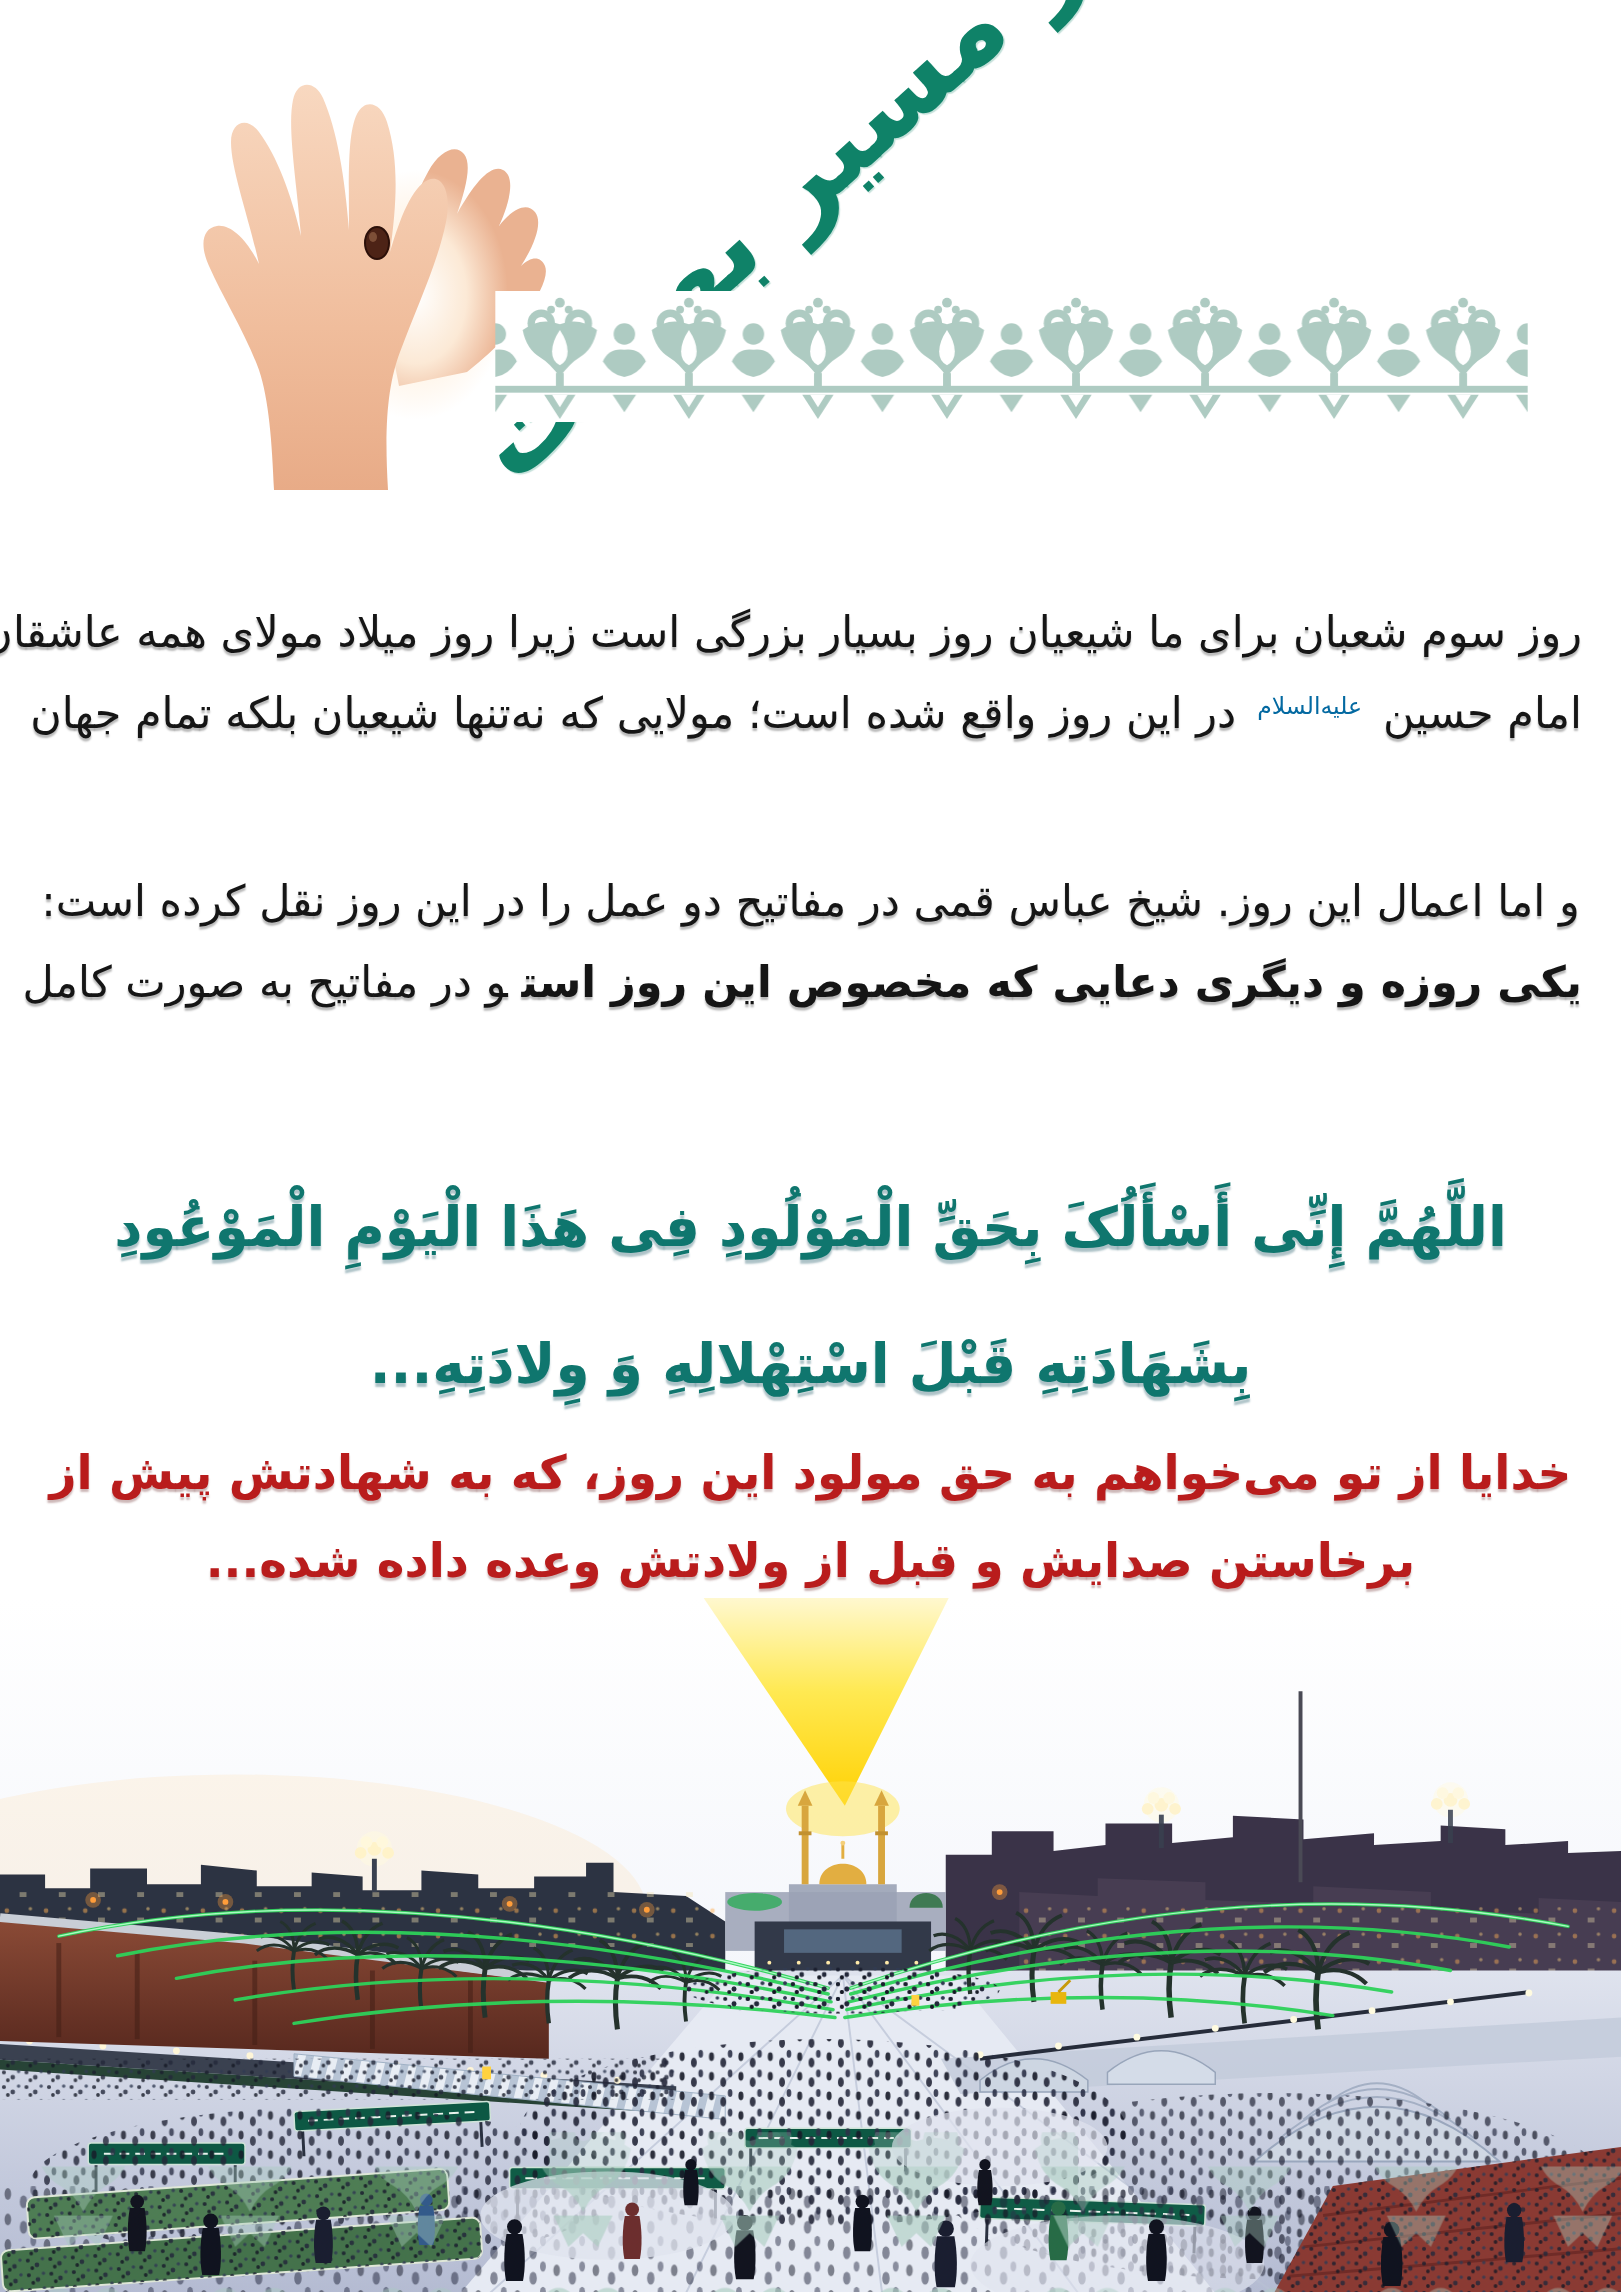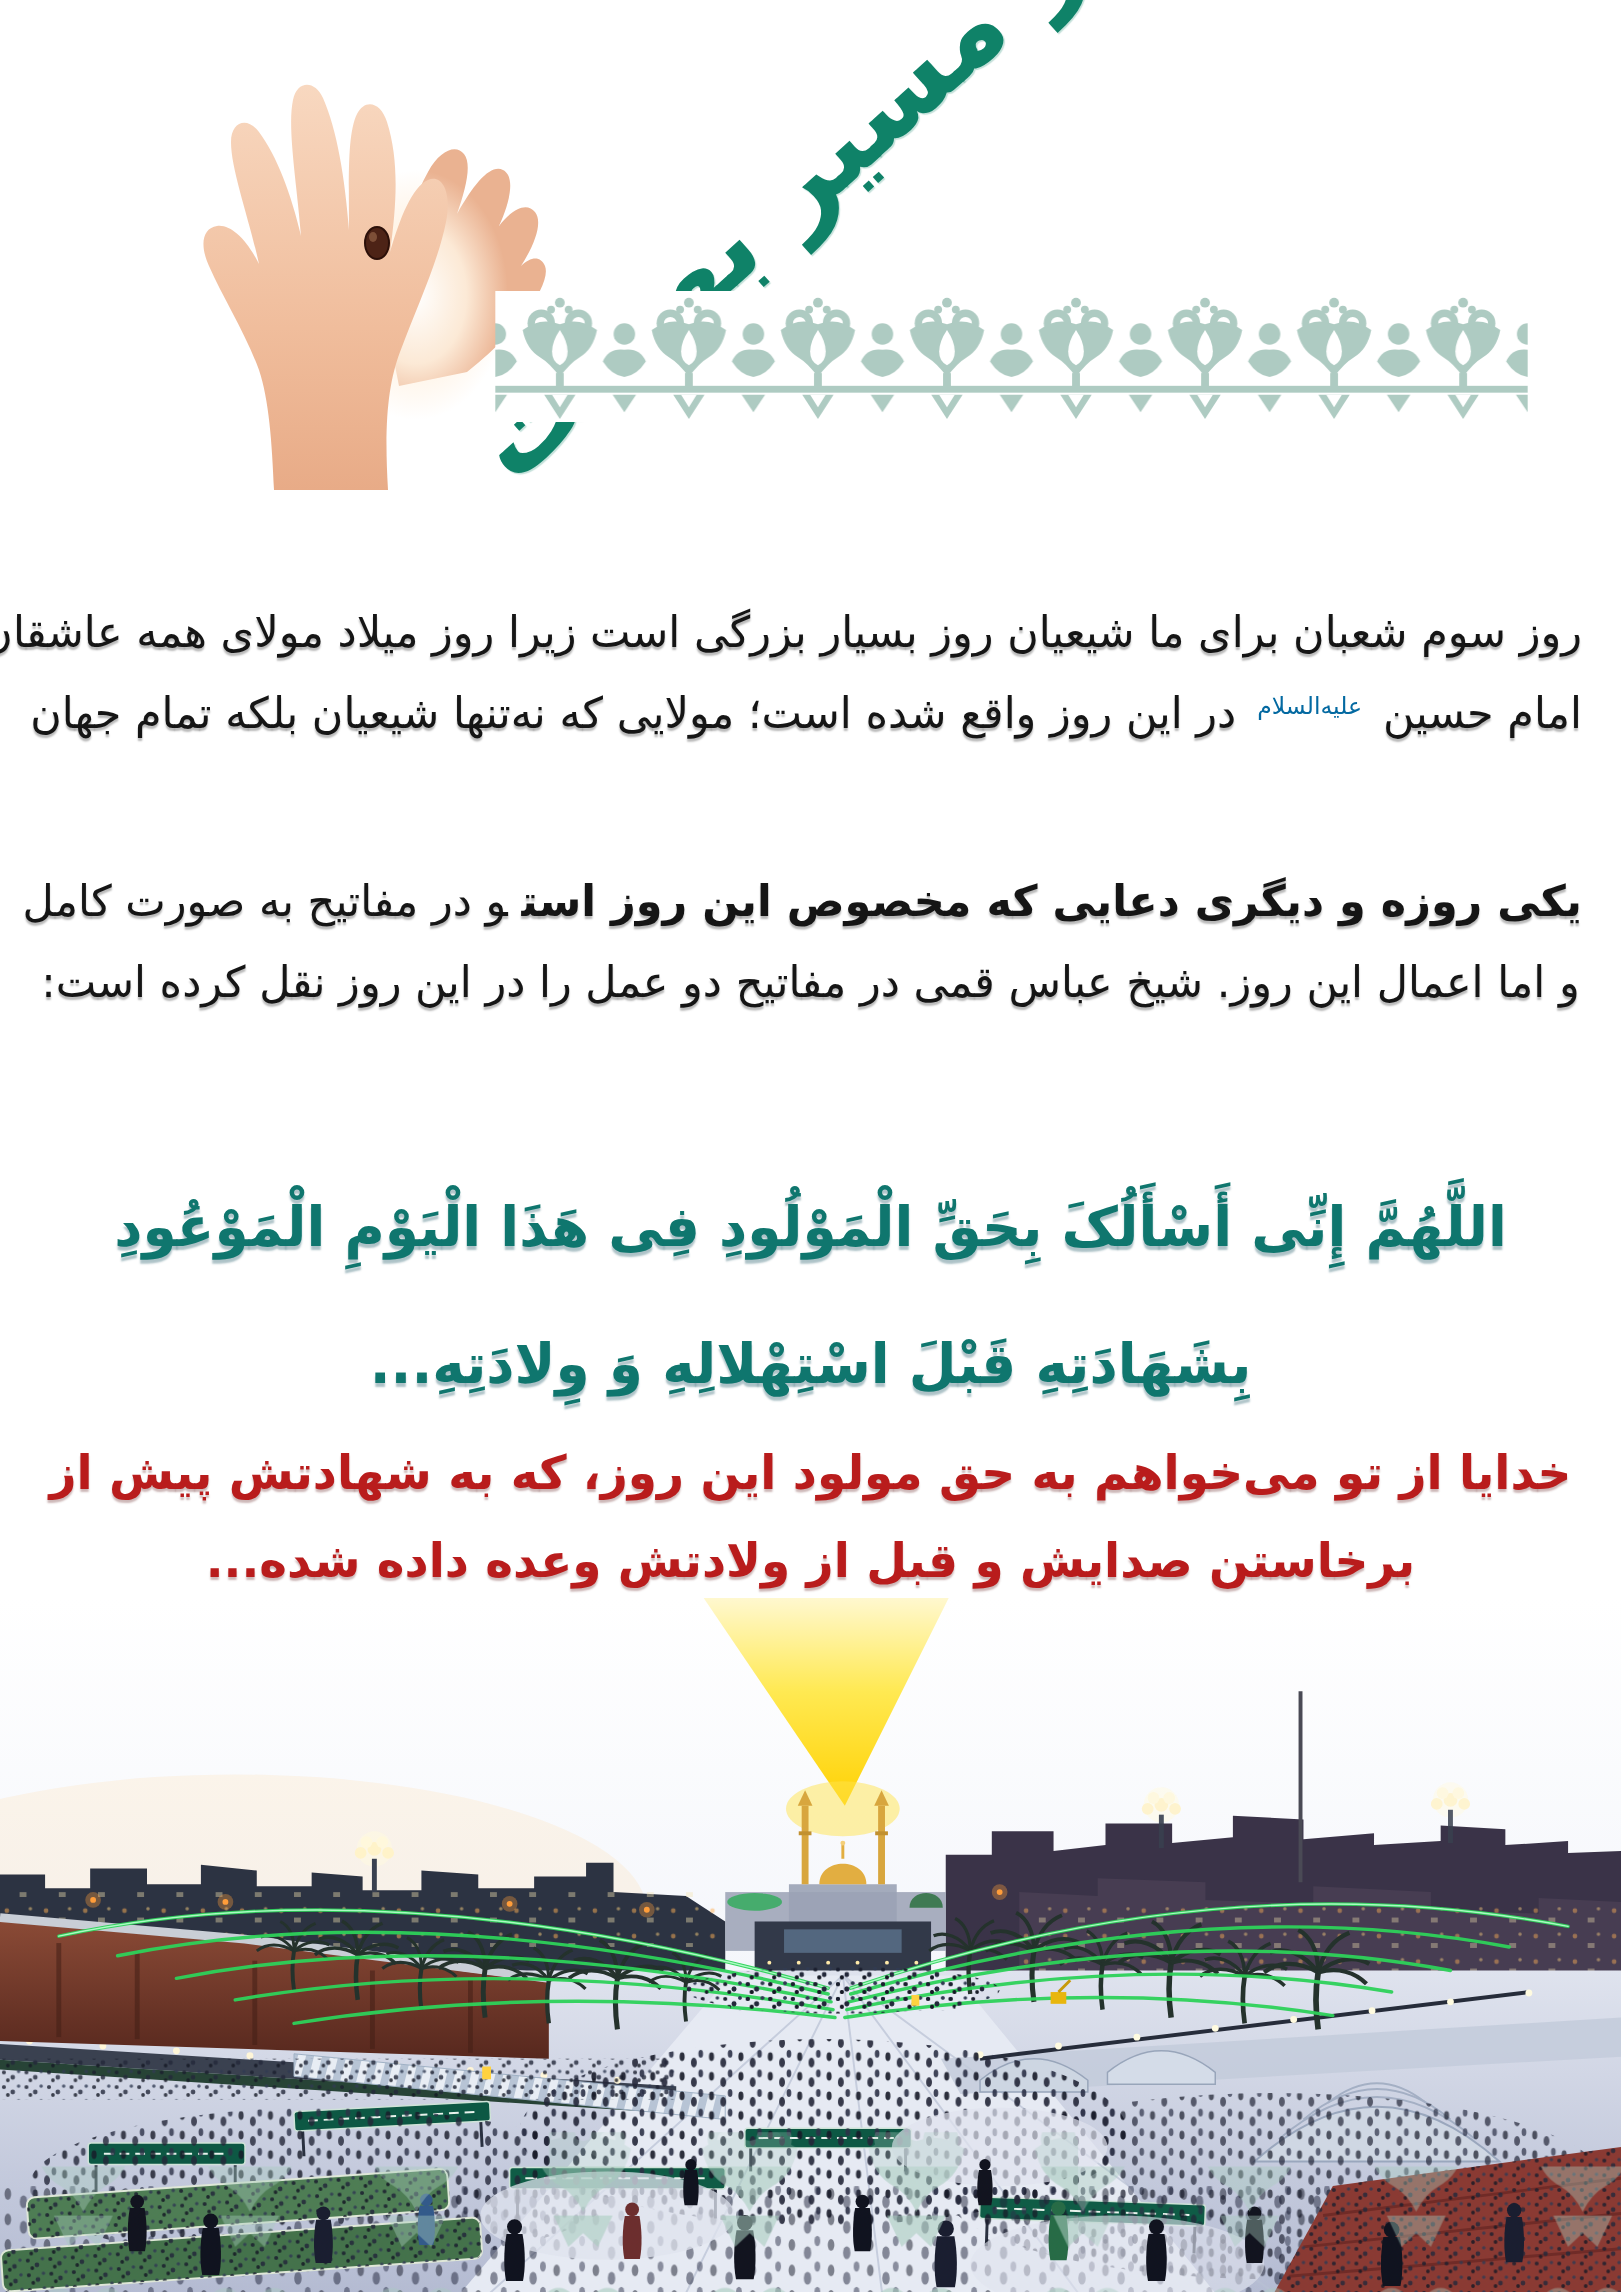--- a/index.html
+++ b/index.html
@@ -120,22 +120,22 @@
     </svg>
   </header>
 
 
   <section id="intro" class="para">
     <p>روز سوم شعبان برای ما شیعیان روز بسیار بزرگی است زیرا روز میلاد مولای همه عاشقان</p>
     <p><span>امام حسین</span><span class="honorific">علیه‌السلام</span><span>در این روز واقع شده است؛ مولایی که نه‌تنها شیعیان بلکه تمام جهان</span></p>
   </section>
 
   <section id="deeds" class="para">
+    <p>و اما اعمال این روز. شیخ عباس قمی در مفاتیح دو عمل را در این روز نقل کرده است:</p>
     <p><b class="bold-part">یکی روزه و دیگری دعایی که مخصوص این روز است</b><span>و در مفاتیح به صورت کامل</span></p>
-    <p>و اما اعمال این روز. شیخ عباس قمی در مفاتیح دو عمل را در این روز نقل کرده است:</p>
   </section>
 
   <section id="prayer">
     <p>اللَّهُمَّ إِنِّی أَسْأَلُکَ بِحَقِّ الْمَوْلُودِ فِی هَذَا الْیَوْمِ الْمَوْعُودِ</p>
     <p>بِشَهَادَتِهِ قَبْلَ اسْتِهْلالِهِ وَ وِلادَتِهِ...</p>
   </section>
 
   <section id="translation">
     <p>خدایا از تو می‌خواهم به حق مولود این روز، که به شهادتش پیش از</p>
     <p>برخاستن صدایش و قبل از ولادتش وعده داده شده...</p>

